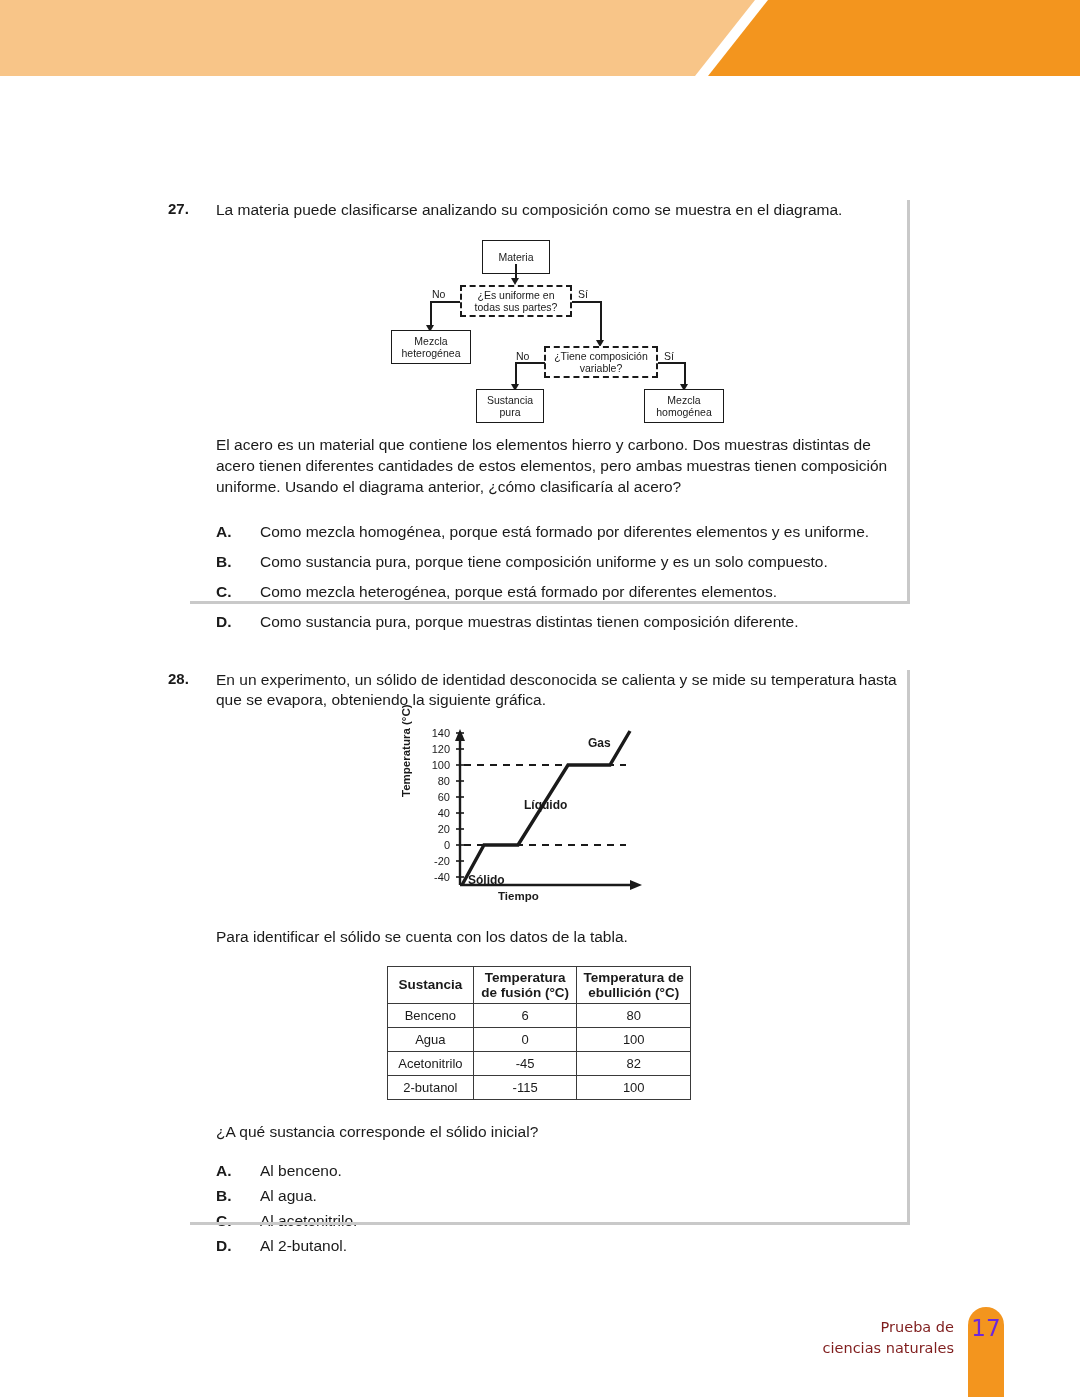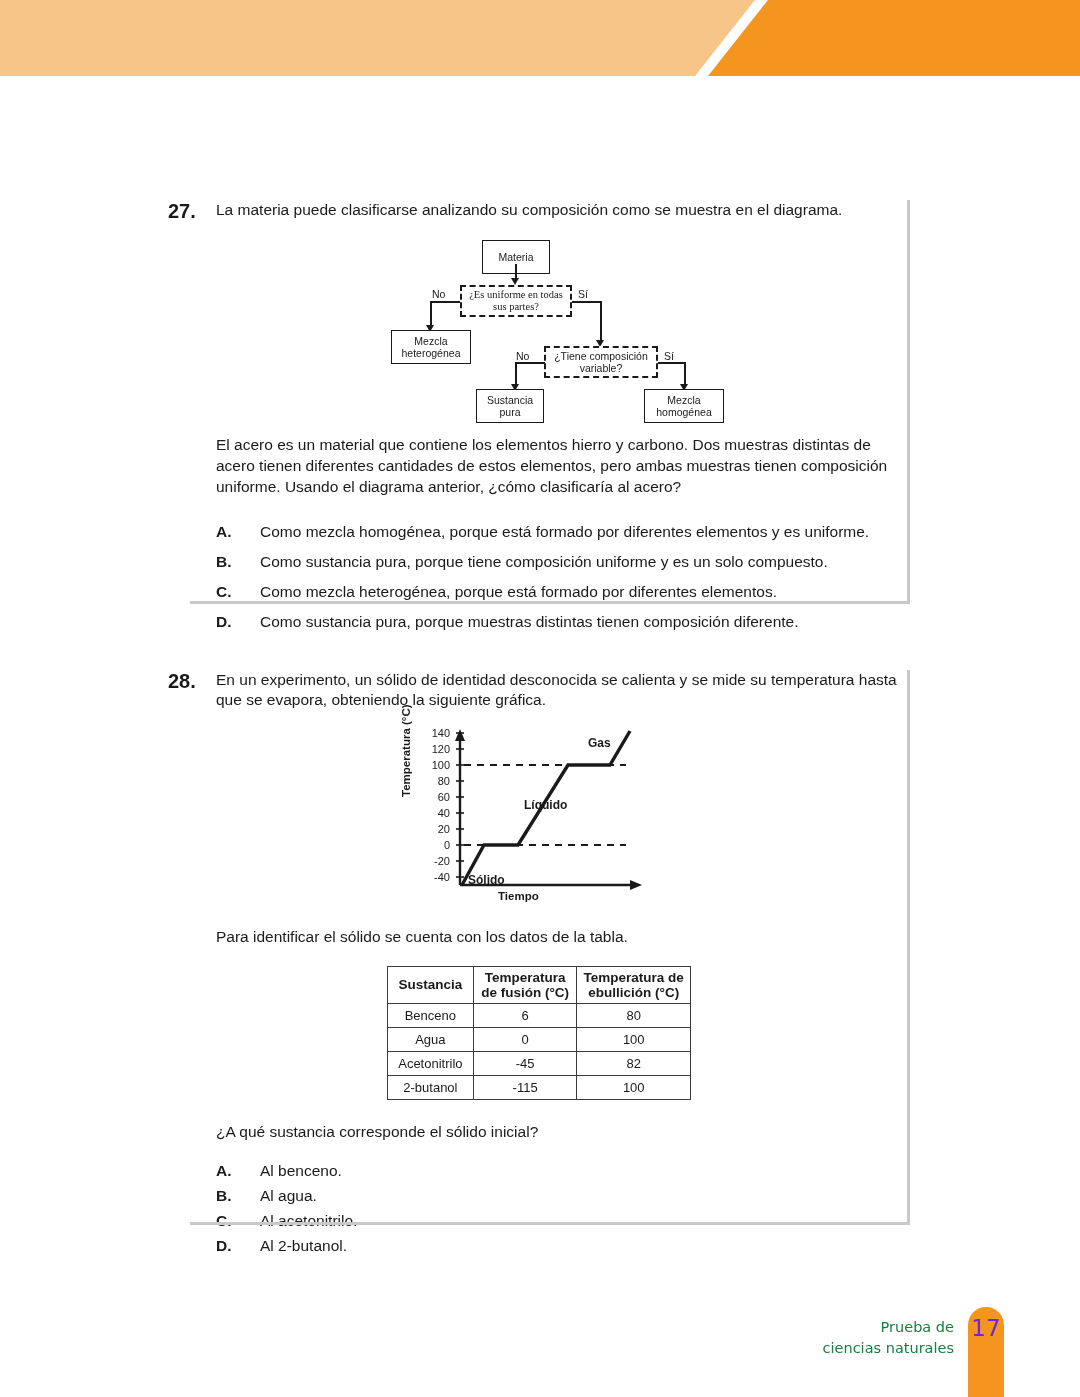--- a/index.html
+++ b/index.html
@@ -56,21 +56,21 @@
     width: 3px; background: #c9c9c9;
   }
   .qblock .rule-bottom {
     position: absolute; left: 22px; right: 0; bottom: 0;
     height: 3px; background: #c9c9c9;
   }
 
   .qnum {
     position: absolute; left: 0; top: 0;
     width: 40px;
-    font-weight: bold; font-size: 20px;
+    font-weight: bold; font-size: 15px;
   }
   .qtext {
     margin-left: 48px;
     font-size: 15.5px;
     line-height: 1.32;
     text-align: left;
   }
   .para {
     margin-left: 48px;
     font-size: 15.5px;
@@ -179,21 +179,21 @@
   
   .footer {
     position: absolute;
     left: 0; bottom: 0;
     width: 1080px; height: 100px;
   }
   .footer-text {
     position: absolute;
     right: 126px; top: 20px;
     text-align: right;
-    color: #15803d;
+    color: #7f1d1d;
     font-size: 14.5px;
     line-height: 1.42;
     font-family: "DejaVu Sans", sans-serif;
   }
   .footer-tab {
     position: absolute;
     right: 76px; top: 10px;
     width: 36px; height: 90px;
     background: #f3951e;
     border-radius: 18px 18px 0 0;
@@ -228,21 +228,21 @@
 
     <div class="flow" style="margin-top:16px;">
 
       <div class="fbox" style="left:314px; top:4px; width:68px; height:24px;">
         <span>Materia</span>
       </div>
 
       <div class="fline" style="left:347px; top:28px; width:1.8px; height:17px;"></div>
       <div class="arrowhead" style="left:343px; top:42px;"></div>
 
-      <div class="fdec" style="left:292px; top:49px; width:112px; height:32px;font-family:Liberation Serif, serif;">
+      <div class="fdec" style="left:292px; top:49px; width:112px; height:32px;">
         <span>¿Es uniforme en todas sus partes?</span>
       </div>
       <div class="flabel" style="left:264px; top:52px;">No</div>
       <div class="flabel" style="left:410px; top:52px;">Sí</div>
 
       <div class="fline" style="left:262px; top:65px; width:30px; height:1.8px;"></div>
       <div class="fline" style="left:262px; top:65px; width:1.8px; height:27px;"></div>
       <div class="arrowhead" style="left:258px; top:89px;"></div>
 
       <div class="fline" style="left:404px; top:65px; width:30px; height:1.8px;"></div>

